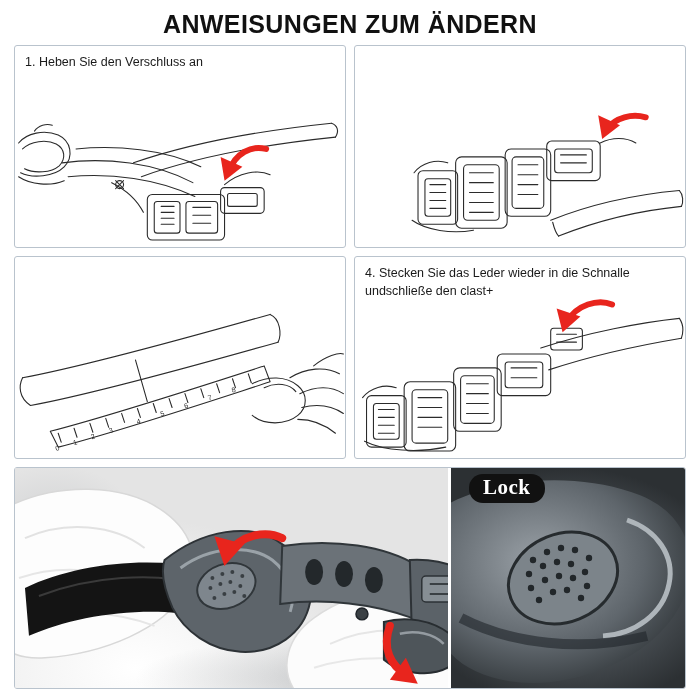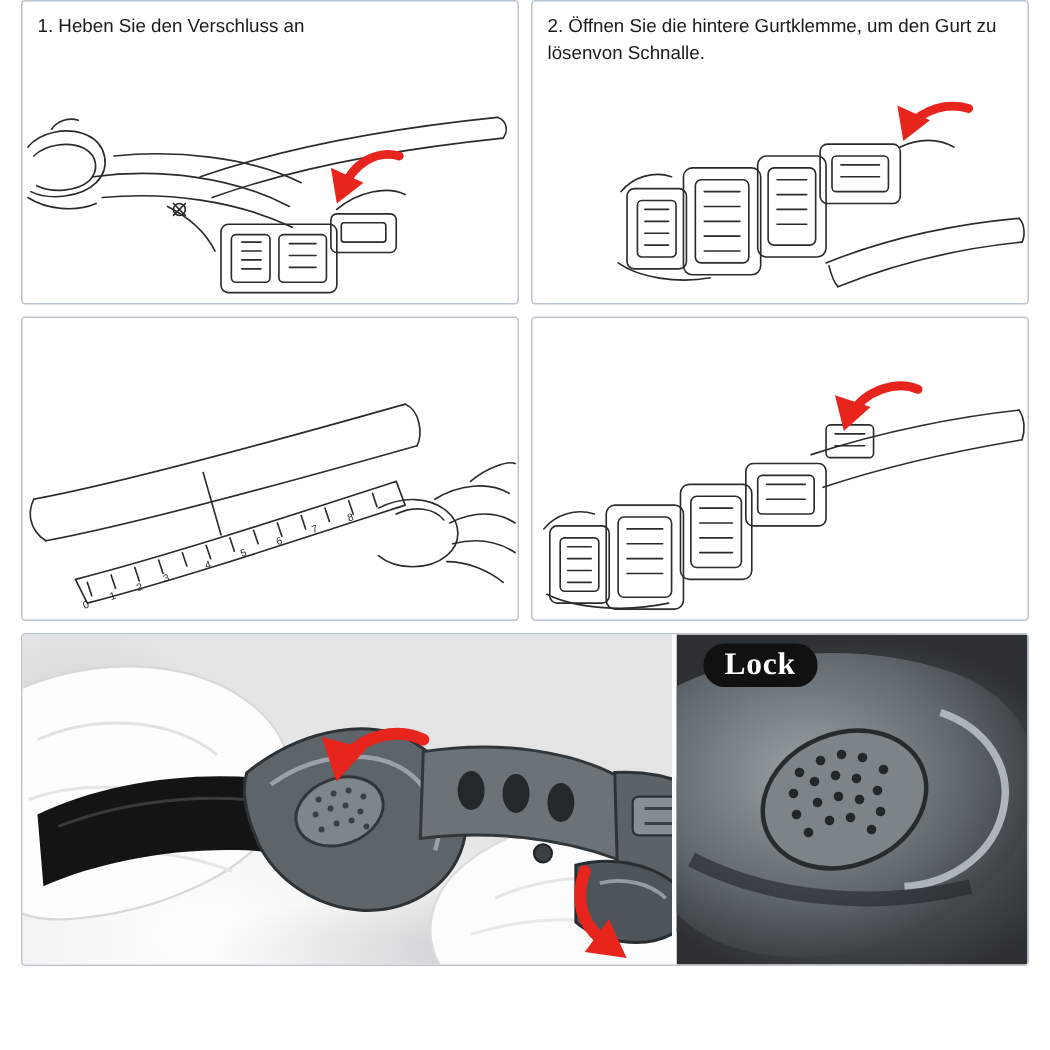--- a/index.html
+++ b/index.html
@@ -111,20 +111,21 @@
     font-family: "Liberation Serif", serif;
     letter-spacing: 0.5px;
   }
   svg { display: block; }
 </style>
 </head>
 <body>
 
 <div class="page">
 
+  <div class="title">ANWEISUNGEN ZUM ÄNDERN</div>
 
   <div class="grid">
 
     <div class="cell">
       <div class="cell-text">1. Heben Sie den Verschluss an</div>
       <div class="art">
         <svg viewBox="0 0 330 203" width="100%" height="100%">
           <g fill="none" stroke="#2b2b2b" stroke-width="1.1" stroke-linecap="round" stroke-linejoin="round">
 
             <path d="M2 98 C10 88 28 84 42 90 C55 96 58 112 48 122 C38 132 16 134 4 128"></path>
@@ -155,21 +156,20 @@
 
           <g>
             <path d="M214 128 C220 108 238 100 252 104" fill="none" stroke="#e8251d" stroke-width="6" stroke-linecap="round"></path>
             <path d="M210 136 L206 112 L228 122 Z" fill="#e8251d"></path>
           </g>
         </svg>
       </div>
     </div>
 
     <div class="cell">
-      <div class="cell-text">2. Öffnen Sie die hintere Gurtklemme, um den Gurt zu lösenvon Schnalle.</div>
       <div class="art">
         <svg viewBox="0 0 330 203" width="100%" height="100%">
           <g fill="none" stroke="#2b2b2b" stroke-width="1.1" stroke-linecap="round" stroke-linejoin="round">
 
             <path d="M58 128 C66 118 80 114 92 118"></path>
             <rect x="62" y="126" width="40" height="54" rx="5"></rect>
             <rect x="69" y="134" width="26" height="38" rx="3"></rect>
             <path d="M74 140 h16 M74 148 h16 M74 156 h16 M74 164 h16"></path>
             <rect x="100" y="112" width="52" height="72" rx="6"></rect>
             <rect x="108" y="120" width="36" height="56" rx="4"></rect>
@@ -230,20 +230,21 @@
             <text x="146" y="161" transform="rotate(-18 146 161)">5</text>
             <text x="170" y="153" transform="rotate(-18 170 153)">6</text>
             <text x="194" y="145" transform="rotate(-18 194 145)">7</text>
             <text x="218" y="137" transform="rotate(-18 218 137)">8</text>
           </g>
         </svg>
       </div>
     </div>
 
     <div class="cell">
+      <div class="cell-text">4. Stecken Sie das Leder wieder in die Schnalle undschließe den clast+</div>
       <div class="art">
         <svg viewBox="0 0 330 203" width="100%" height="100%">
           <g fill="none" stroke="#2b2b2b" stroke-width="1.1" stroke-linecap="round" stroke-linejoin="round">
 
             <path d="M6 142 C14 132 28 128 40 132"></path>
             <rect x="10" y="140" width="40" height="52" rx="5"></rect>
             <rect x="17" y="148" width="26" height="36" rx="3"></rect>
             <path d="M22 154 h16 M22 162 h16 M22 170 h16 M22 178 h16"></path>
             <rect x="48" y="126" width="52" height="70" rx="6"></rect>
             <rect x="56" y="134" width="36" height="54" rx="4"></rect>

